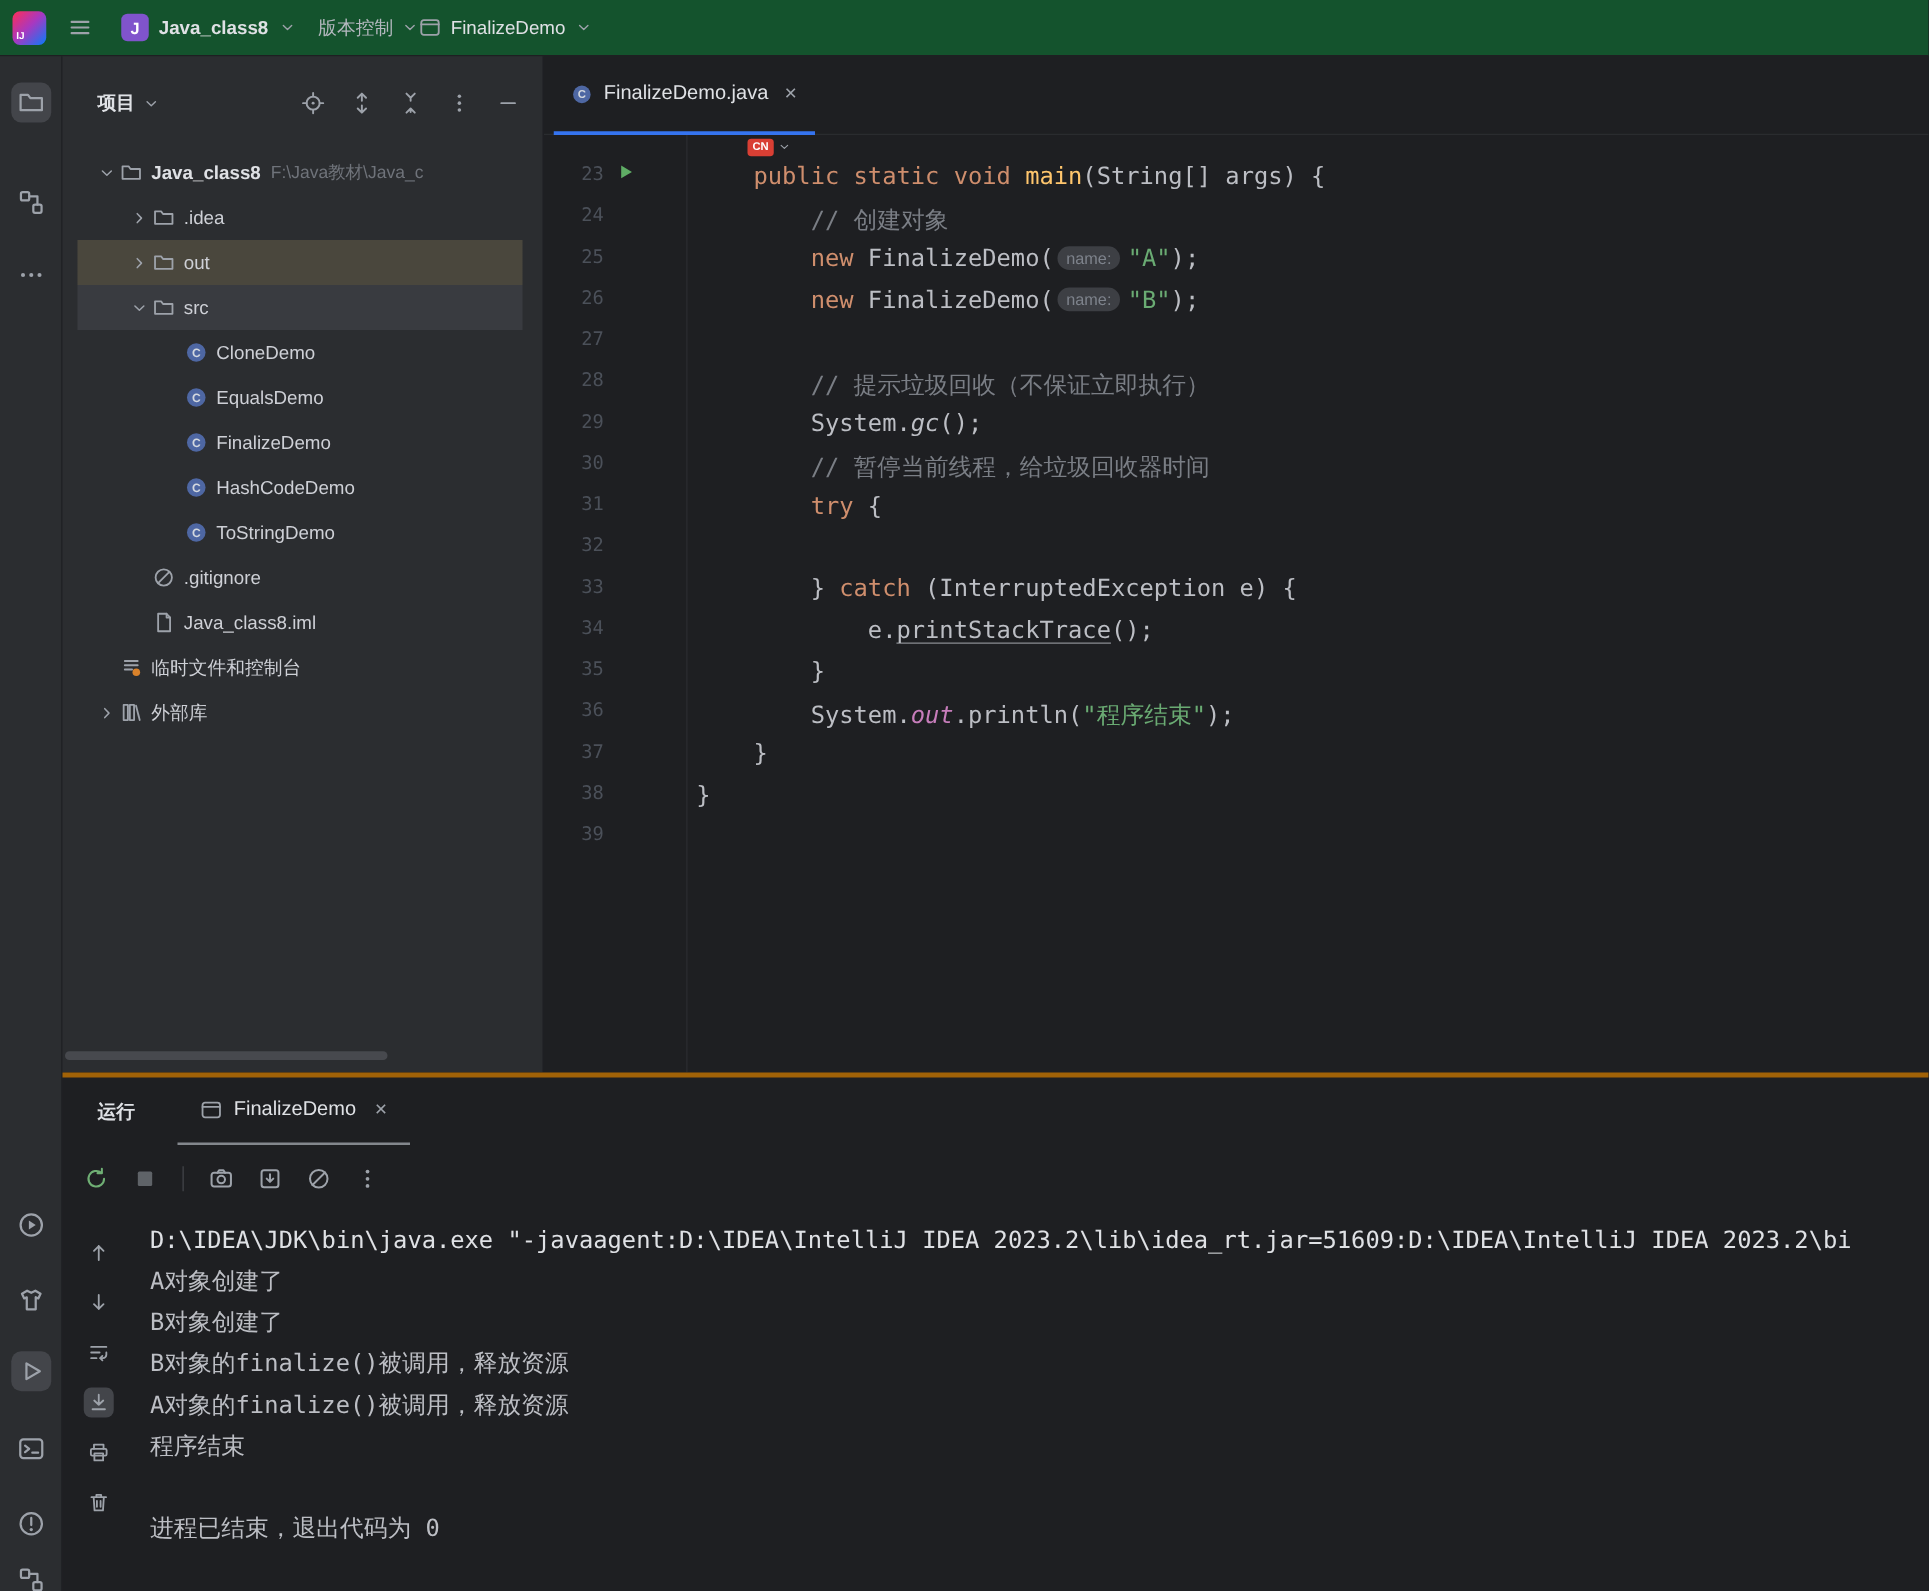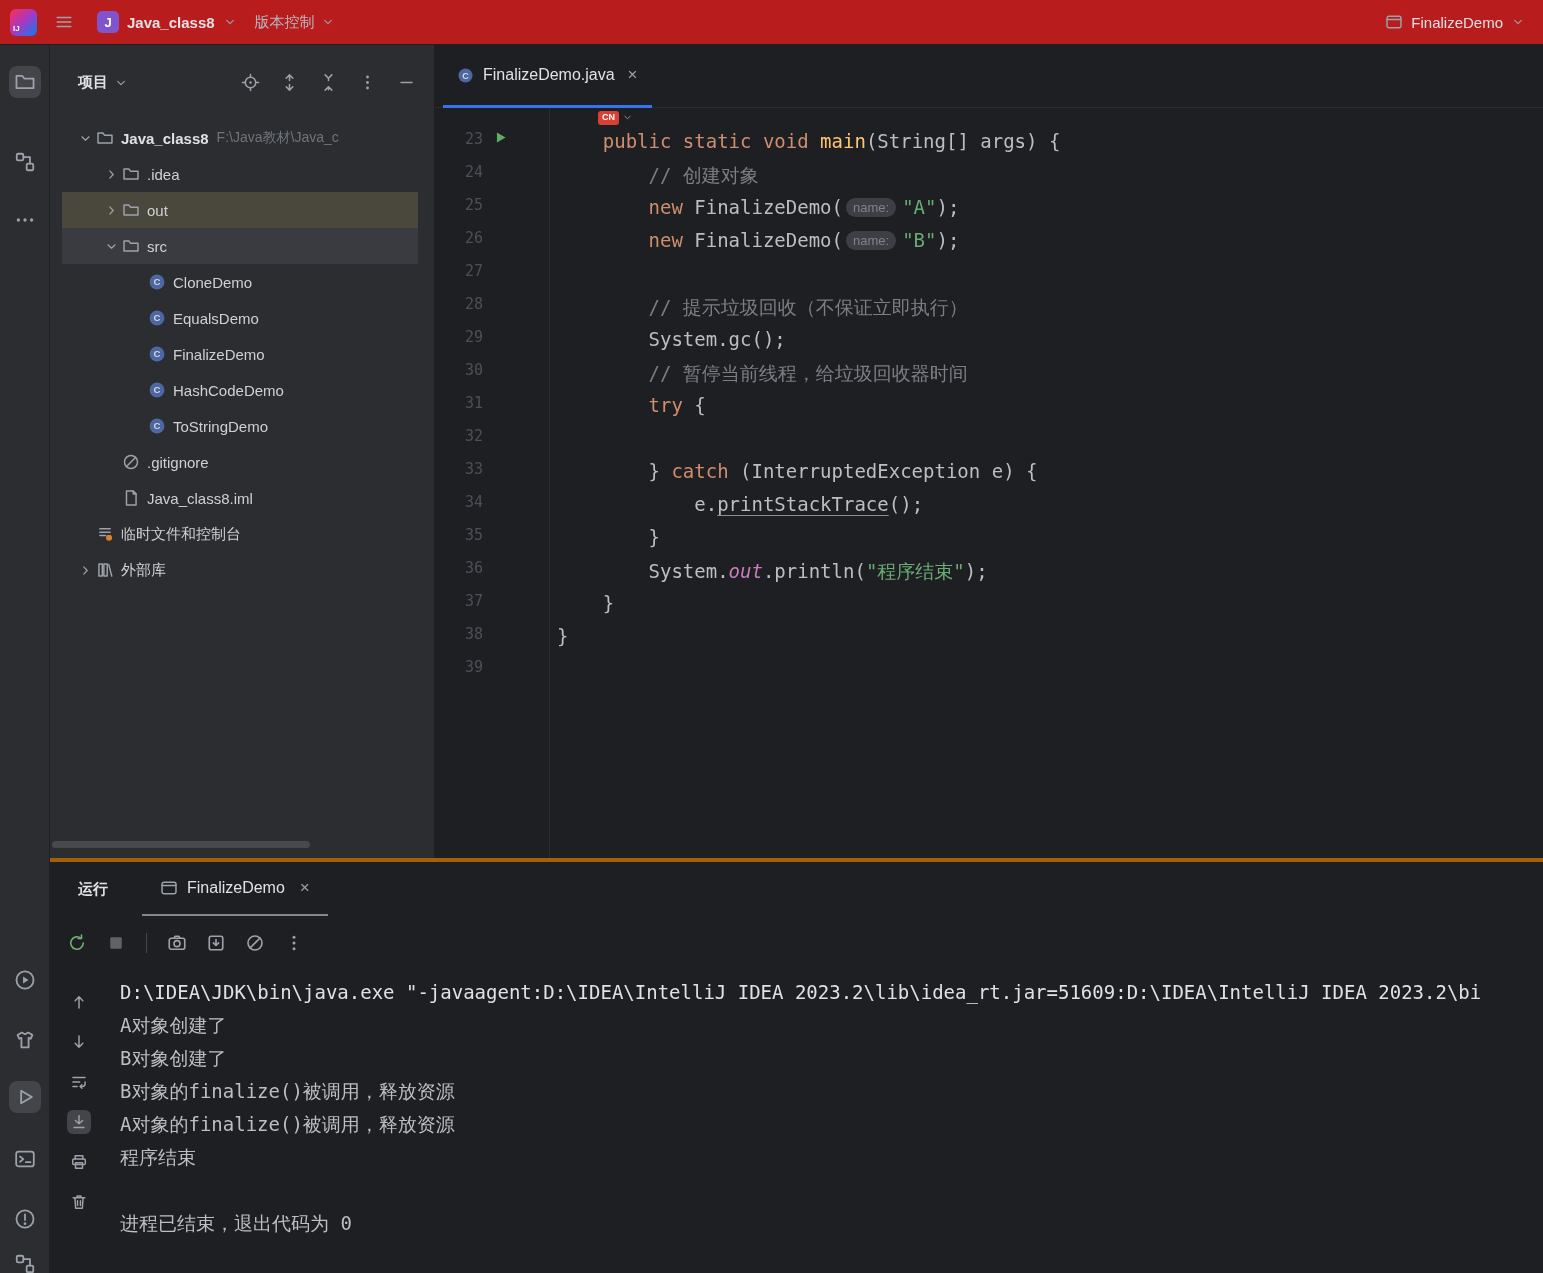--- a/index.html
+++ b/index.html
@@ -1,23 +1,23 @@
 <!DOCTYPE html>
 <html><head>
 <meta charset="utf-8">
 <style>
   *{box-sizing:border-box;margin:0;padding:0}
   html,body{background:#1E1F22}
   #app{position:relative;width:1543px;height:1273px;background:#1E1F22;color:#BCBEC4;
        font-family:"Liberation Sans",sans-serif;overflow:hidden;font-size:15px}
 
   
-  .titlebar{position:absolute;left:0;top:0;right:0;height:45px;background:#b91c1c;
+  .titlebar{position:absolute;left:0;top:0;right:0;height:45px;background:#14532d;
             border-bottom:1px solid #1E1F22;display:flex;align-items:center;
-            justify-content:space-between;padding:0 18px 0 10px}
+            padding:0 18px 0 10px}
   .tb-group{display:flex;align-items:center;gap:12px}
   .logo{width:27px;height:27px;border-radius:6px;
         background:linear-gradient(135deg,#FE2E57 0%,#A838C0 48%,#087CFA 100%);
         display:flex;align-items:flex-end;padding:3px}
   .logo b{color:#fff;font-size:8px;line-height:1}
   .icon-btn{width:30px;height:30px;border-radius:7px;display:flex;align-items:center;justify-content:center;flex:none}
   .proj-btn{display:flex;align-items:center;gap:8px;color:#DFE1E5;font-weight:700;font-size:15px;padding:4px 6px;border-radius:7px}
   .jbadge{width:22px;height:22px;border-radius:5px;background:#8054CC;color:#fff;font-weight:700;
           font-size:13px;display:flex;align-items:center;justify-content:center}
   .vcs-btn{display:flex;align-items:center;gap:6px;color:#B4B8BF;font-size:15px;font-weight:400}
@@ -54,21 +54,21 @@
   .tab .close{color:#9DA2AA;font-size:17px;margin-left:4px}
   .code{position:absolute;left:0;top:63px;right:0;bottom:0;padding-top:22px;
         font-family:"DejaVu Sans Mono","Liberation Mono",monospace;font-size:19px}
   .code::before{content:"";position:absolute;left:114px;top:0;bottom:0;border-left:1px solid #2B2D31}
   .code-line{display:flex;height:33px;align-items:flex-start}
   .ln{width:48px;text-align:right;color:#4B5059;font-size:15px;flex:none}
   .gut{width:66px;flex:none;display:flex;align-items:center;padding-left:10px}
   .lc{white-space:pre;padding-left:8px}
   .tk-kw{color:#CF8E6D}.tk-fn{color:#FFC66D}.tk-st{color:#6AAB73}.tk-nm{color:#2AACB8}
   .tk-cm{color:#7A7E85}.tk-p{color:#BCBEC4}
-  .tk-it{color:#BCBEC4;}
+  .tk-it{color:#BCBEC4;font-style:italic}
   .tk-sf{color:#C77DBB;font-style:italic}
   .tk-ul{color:#BCBEC4;text-decoration:underline;text-underline-offset:4px;text-decoration-color:#8A8D92}
   .chip{display:inline-block;background:#3D3F44;color:#7E838C;font-family:"Liberation Sans",sans-serif;
         font-size:13px;line-height:19px;padding:0 7px;border-radius:10px;margin:0 6px 0 3px;vertical-align:2px}
   .ime{position:absolute;left:163px;top:66px;display:flex;align-items:center;gap:3px;z-index:5}
   .ime-badge{background:#D93F34;color:#fff;font-size:9px;font-weight:700;padding:2px 4px;border-radius:3px;line-height:1.1}
 
   
   .run-panel{position:absolute;left:50px;top:858px;right:0;bottom:0;background:#1E1F22;border-top:4px solid #a16207}
   .rp-header{height:54px;display:flex;align-items:stretch;padding-left:28px}

